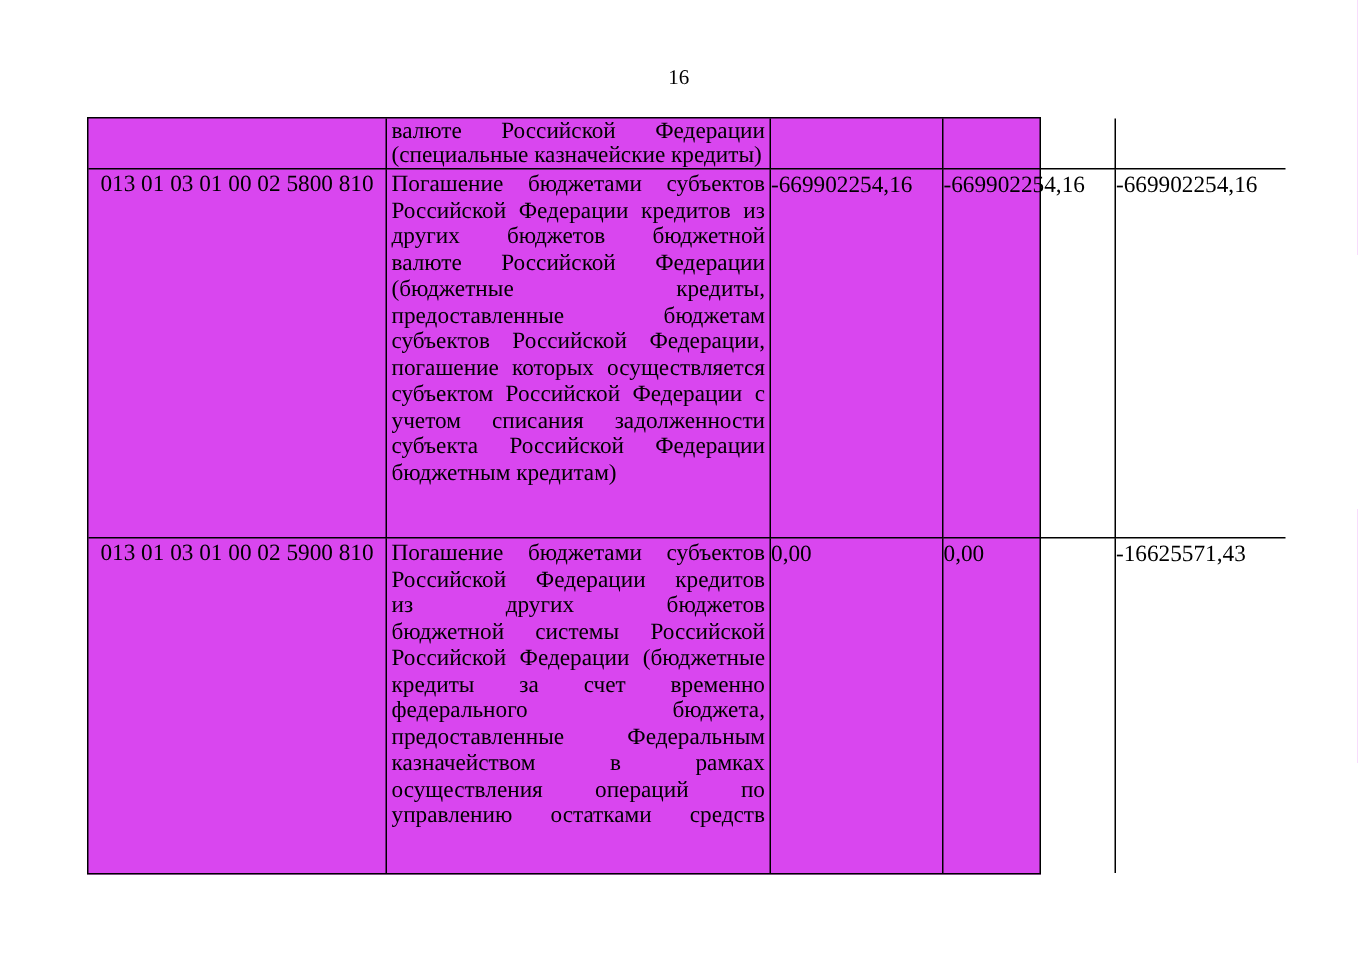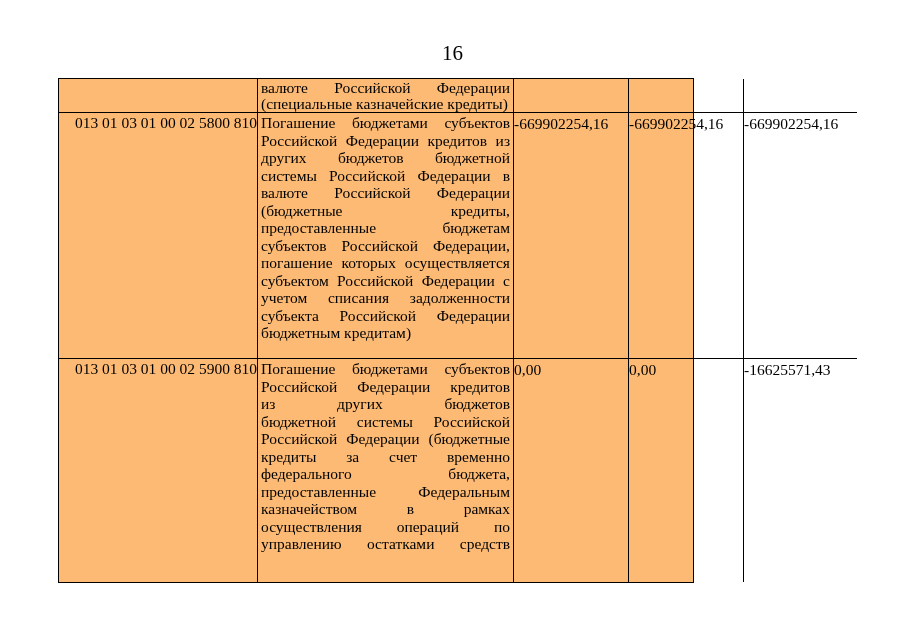--- a/index.html
+++ b/index.html
@@ -17,47 +17,47 @@
     width: 905px;
     height: 640px;
     background: #ffffff;
   }
   .page-number {
     position: absolute;
     top: 45px;
     left: 0;
     width: 905px;
     text-align: center;
-    font-size: 21px;
+    font-size: 14px;
     line-height: 16px;
   }
   .budget-table {
     position: absolute;
     left: 58px;
     top: 78px;
     width: 636px;
     height: 505px;
     box-sizing: border-box;
     border: 1px solid #000000;
     display: grid;
     grid-template-columns: 199px 256px 115px 115px 113px;
     grid-template-rows: 34px 246px auto;
-    background: #fdba74;
+    background: #d946ef;
   }
   .cell {
     box-sizing: border-box;
     border-right: 1px solid #000000;
     border-bottom: 1px solid #000000;
     overflow: hidden;
     font-size: 15.5px;
   }
   .cell.last-col { border-right: none; }
   .cell.last-row { border-bottom: none; }
   .code-cell {
-    text-align: right;
+    text-align: center;
     padding-top: 1px;
     line-height: 17.5px;
     white-space: nowrap;
   }
   .desc-cell {
     padding: 1px 3px 0 3px;
   }
   .value-cell {
     text-align: left;
     padding-top: 2px;
@@ -92,21 +92,20 @@
         <div class="dline l">(специальные казначейские кредиты)</div>
       </div>
       <div class="cell value-cell row0"></div>
       <div class="cell value-cell row0"></div>
       <div class="cell value-cell row0 last-col"></div>
       <div class="cell code-cell row1">013 01 03 01 00 02 5800 810</div>
       <div class="cell desc-cell row1">
         <div class="dline j">Погашение бюджетами субъектов</div>
         <div class="dline j">Российской Федерации кредитов из</div>
         <div class="dline j">других бюджетов бюджетной</div>
-        <div class="dline j">системы Российской Федерации в</div>
         <div class="dline j">валюте Российской Федерации</div>
         <div class="dline j">(бюджетные кредиты,</div>
         <div class="dline j">предоставленные бюджетам</div>
         <div class="dline j">субъектов Российской Федерации,</div>
         <div class="dline j">погашение которых осуществляется</div>
         <div class="dline j">субъектом Российской Федерации с</div>
         <div class="dline j">учетом списания задолженности</div>
         <div class="dline j">субъекта Российской Федерации</div>
         <div class="dline l">бюджетным кредитам)</div>
       </div>

